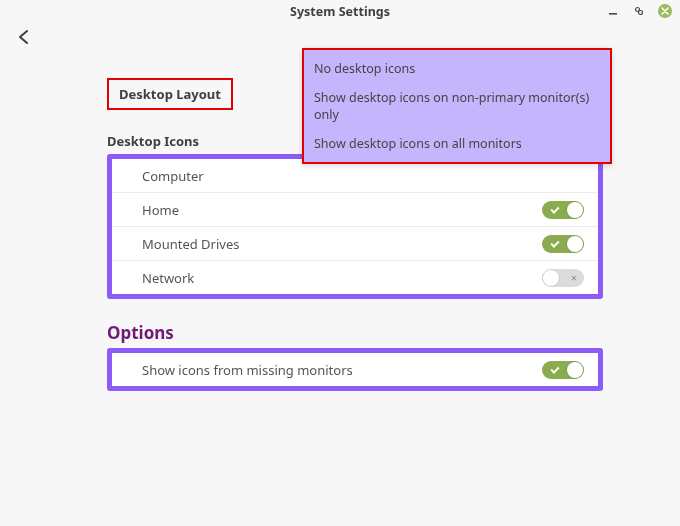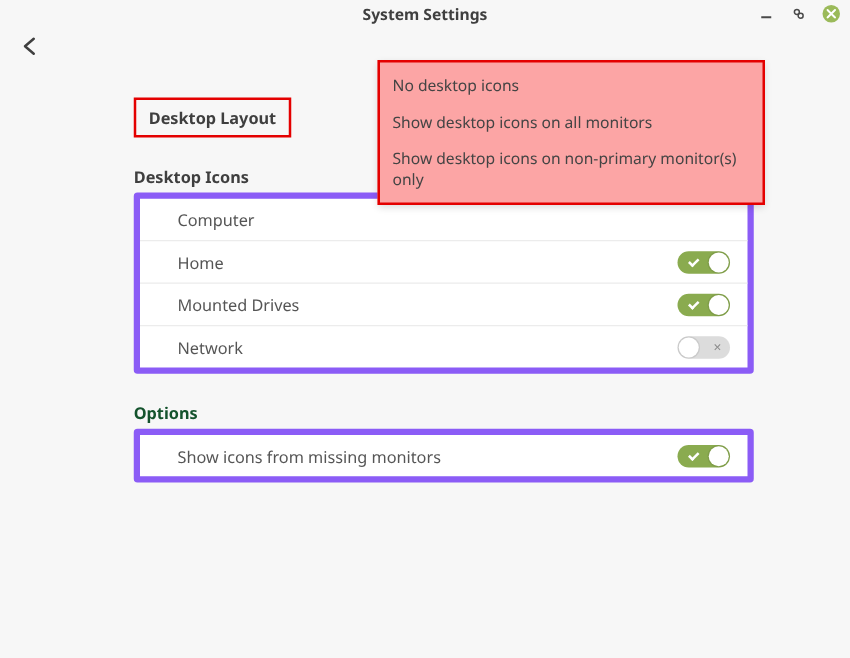--- a/index.html
+++ b/index.html
@@ -23,25 +23,25 @@
   .row-label{}
   .toggle{width:42px;height:18px;border-radius:9px;position:relative;flex-shrink:0;}
   .toggle .knob{position:absolute;width:16px;height:16px;border-radius:50%;top:1px;background:#fff;box-shadow:0 0 0 1px rgba(0,0,0,0.08);}
   .toggle.on{background:#8aab4f;}
   .toggle.on .knob{right:1px;}
   .toggle.off{background:#dcdcdc;}
   .toggle.off .knob{left:1px;}
   .toggle.off::after{content:"×";position:absolute;right:7px;top:50%;transform:translateY(-52%);font-size:11px;color:#8a8a8a;}
   .toggle.on::after{content:"";position:absolute;left:9px;top:50%;width:6px;height:3px;border-left:2px solid #fff;border-bottom:2px solid #fff;transform:translateY(-65%) rotate(-45deg);}
   
-  .dropdown{position:absolute;left:302px;top:48px;width:306px;border:2px solid #e40000;background:#fca5a5;box-shadow:0 2px 6px rgba(0,0,0,0.15);z-index:20;padding:4px 0;}
+  .dropdown{position:absolute;left:302px;top:48px;width:306px;border:2px solid #e40000;background:#c4b5fd;box-shadow:0 2px 6px rgba(0,0,0,0.15);z-index:20;padding:4px 0;}
   .dropdown-item{padding:6px 10px;font-size:12.5px;color:#444;}
   .dropdown-item:not(:last-child){}
   
-  .options-header{font-weight:700;font-size:13px;color:#14532d;margin-top:22px;margin-bottom:4px;}
+  .options-header{font-weight:700;font-size:17px;color:#701a75;margin-top:22px;margin-bottom:4px;}
 </style>
 </head>
 <body>
 
 <div class="window-bg">
 
   <div class="titlebar">
     <span class="titlebar-title">System Settings</span>
     <div class="win-controls">
       <span class="win-btn">
@@ -105,17 +105,17 @@
         <span class="row-label">Show icons from missing monitors</span>
         <span class="toggle on">
             <span class="knob"></span>
           </span>
       </div>
     </div>
   </div>
 
   <div class="dropdown">
     <div class="dropdown-item">No desktop icons</div>
+    <div class="dropdown-item">Show desktop icons on non-primary monitor(s) only</div>
     <div class="dropdown-item">Show desktop icons on all monitors</div>
-    <div class="dropdown-item">Show desktop icons on non-primary monitor(s) only</div>
   </div>
 
 </div>
 
 </body></html>

